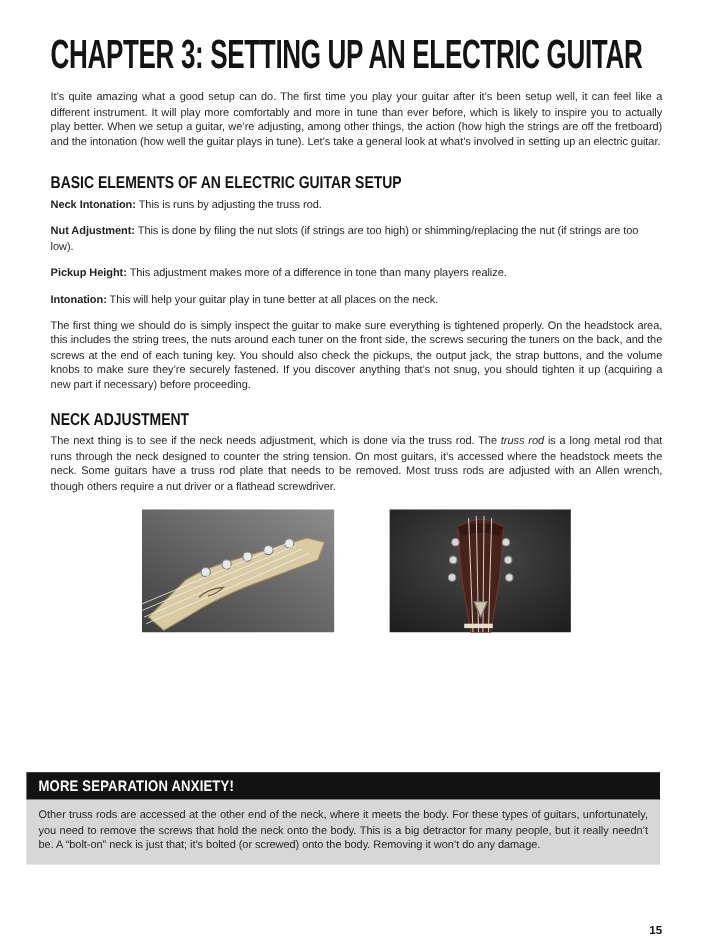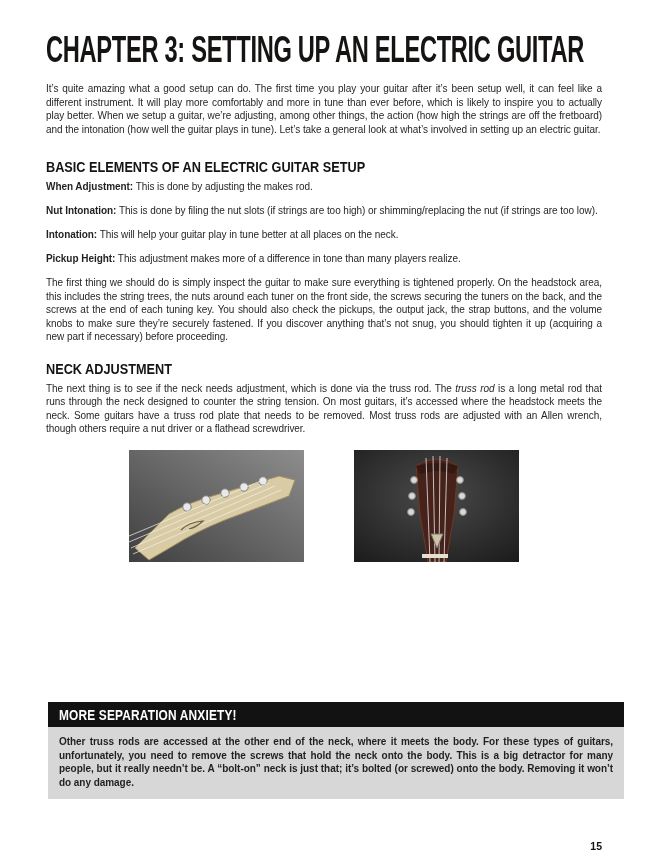--- a/index.html
+++ b/index.html
@@ -50,21 +50,21 @@
   .figures {
     margin-top: 14px;
     display: flex;
     justify-content: center;
     gap: 50px;
   }
   .photo { display: block; }
   .photo svg { display: block; }
   .callout {
     position: absolute;
-    left: 48px;
+    left: 24px;
     width: 576px;
     top: 702px;
   }
   .callout-banner {
     background: #121212;
     height: 25px;
     line-height: 25px;
     padding-left: 11px;
   }
   .callout-banner span {
@@ -73,21 +73,20 @@
     color: #ffffff;
     font-weight: 700;
     font-size: 14px;
     letter-spacing: 0.2px;
     transform: scaleX(0.85);
     transform-origin: 0 50%;
   }
   .callout-body {
     background: #d7d7d7;
     padding: 8px 11px 10px 11px;
-    font-weight: bold;
   }
   .page-number {
     position: absolute;
     right: 46px;
     bottom: 12px;
     font-weight: 700;
     font-size: 10.5px;
     color: #161413;
   }
 </style>
@@ -95,24 +94,24 @@
 <body>
 
 <div class="page">
 
   <h1 class="chapter-title"><span>CHAPTER 3: SETTING UP AN ELECTRIC GUITAR</span></h1>
 
   <p class="body intro">It’s quite amazing what a good setup can do. The first time you play your guitar after it’s been setup well, it can feel like a different instrument. It will play more comfortably and more in tune than ever before, which is likely to inspire you to actually play better. When we setup a guitar, we’re adjusting, among other things, the action (how high the strings are off the fretboard) and the intonation (how well the guitar plays in tune). Let’s take a general look at what’s involved in setting up an electric guitar.</p>
 
   <h2 class="section-heading"><span>BASIC ELEMENTS OF AN ELECTRIC GUITAR SETUP</span></h2>
 
-  <p class="body item"><span class="bold">When Adjustment:</span><span> This is done by adjusting the makes rod.</span></p>
-  <p class="body item"><span class="bold">Nut Intonation:</span><span> This is done by filing the nut slots (if strings are too high) or shimming/replacing the nut (if strings are too low).</span></p>
+  <p class="body item"><span class="bold">Neck Intonation:</span><span> This is runs by adjusting the truss rod.</span></p>
+  <p class="body item"><span class="bold">Nut Adjustment:</span><span> This is done by filing the nut slots (if strings are too high) or shimming/replacing the nut (if strings are too low).</span></p>
+  <p class="body item"><span class="bold">Pickup Height:</span><span> This adjustment makes more of a difference in tone than many players realize.</span></p>
   <p class="body item"><span class="bold">Intonation:</span><span> This will help your guitar play in tune better at all places on the neck.</span></p>
-  <p class="body item"><span class="bold">Pickup Height:</span><span> This adjustment makes more of a difference in tone than many players realize.</span></p>
 
 
   <p class="body">The first thing we should do is simply inspect the guitar to make sure everything is tightened properly. On the headstock area, this includes the string trees, the nuts around each tuner on the front side, the screws securing the tuners on the back, and the screws at the end of each tuning key. You should also check the pickups, the output jack, the strap buttons, and the volume knobs to make sure they’re securely fastened. If you discover anything that’s not snug, you should tighten it up (acquiring a new part if necessary) before proceeding.</p>
 
   <h2 class="section-heading"><span>NECK ADJUSTMENT</span></h2>
 
   <p class="body"><span>The next thing is to see if the neck needs adjustment, which is done via the truss rod. The </span><span class="italic">truss rod</span><span> is a long metal rod that runs through the neck designed to counter the string tension. On most guitars, it’s accessed where the headstock meets the neck. Some guitars have a truss rod plate that needs to be removed. Most truss rods are adjusted with an Allen wrench, though others require a nut driver or a flathead screwdriver.</span></p>
 
   <div class="figures">
     <figure class="photo">

